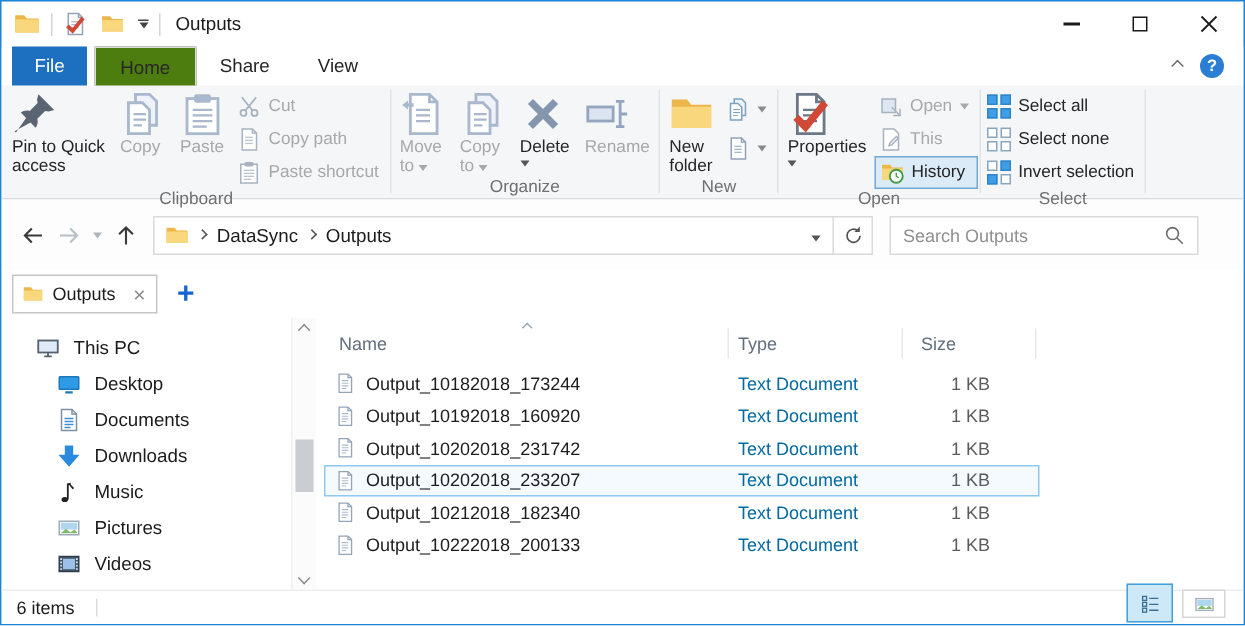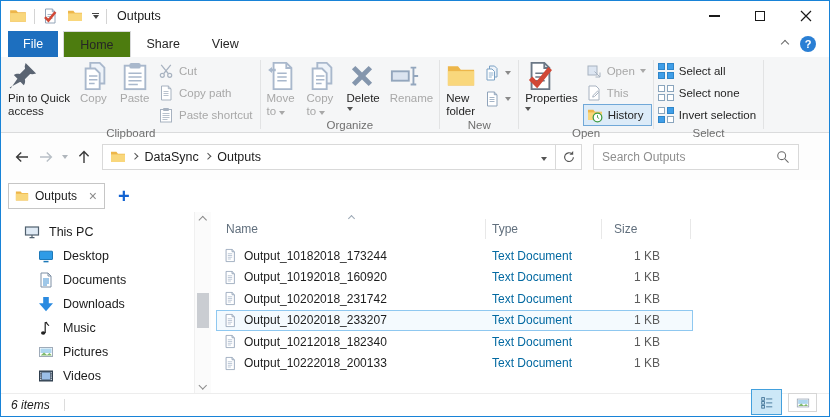--- a/index.html
+++ b/index.html
@@ -102,21 +102,21 @@
   .frows { margin-top:3px; }
   .frow { display:flex; width:477px; height:21.5px; align-items:center; font-size:12px; }
   .frow.selected { box-shadow:inset 0 0 0 1px #8fc8f0; background:#f4fafe; }
   .fc-name { width:270px; display:flex; align-items:center; gap:7px; padding-left:7px; color:#1d1d1d; }
   .fc-type { width:116px; padding-left:6px; color:#0369a1; }
   .fc-size { width:89px; padding-right:31px; text-align:right; color:#5b5b5b; }
   .ic-file { width:14px; height:15px; flex:none; }
 
   
   .statusbar { height:23px; border-top:1px solid #ededed; display:flex; align-items:center;
-               padding-left:10px; gap:14px; position:relative; background:#fff;font-style:italic; }
+               padding-left:10px; gap:14px; position:relative; background:#fff; }
   .st-sep { width:1px; height:12px; background:#dcdcdc; }
   .view-details { position:absolute; right:47px; bottom:1px; width:31px; height:26px;
                   background:#cde8f7; border:1px solid #42a0dd; display:flex; align-items:center; justify-content:center; }
   .view-thumbs { position:absolute; right:12px; bottom:4px; width:29px; height:19px; background:#fff;
                  border:1px solid #d6d6d6; display:flex; align-items:center; justify-content:center; }
 </style>
 </head>
 <body>
 
 <svg width="0" height="0" style="position:absolute">

